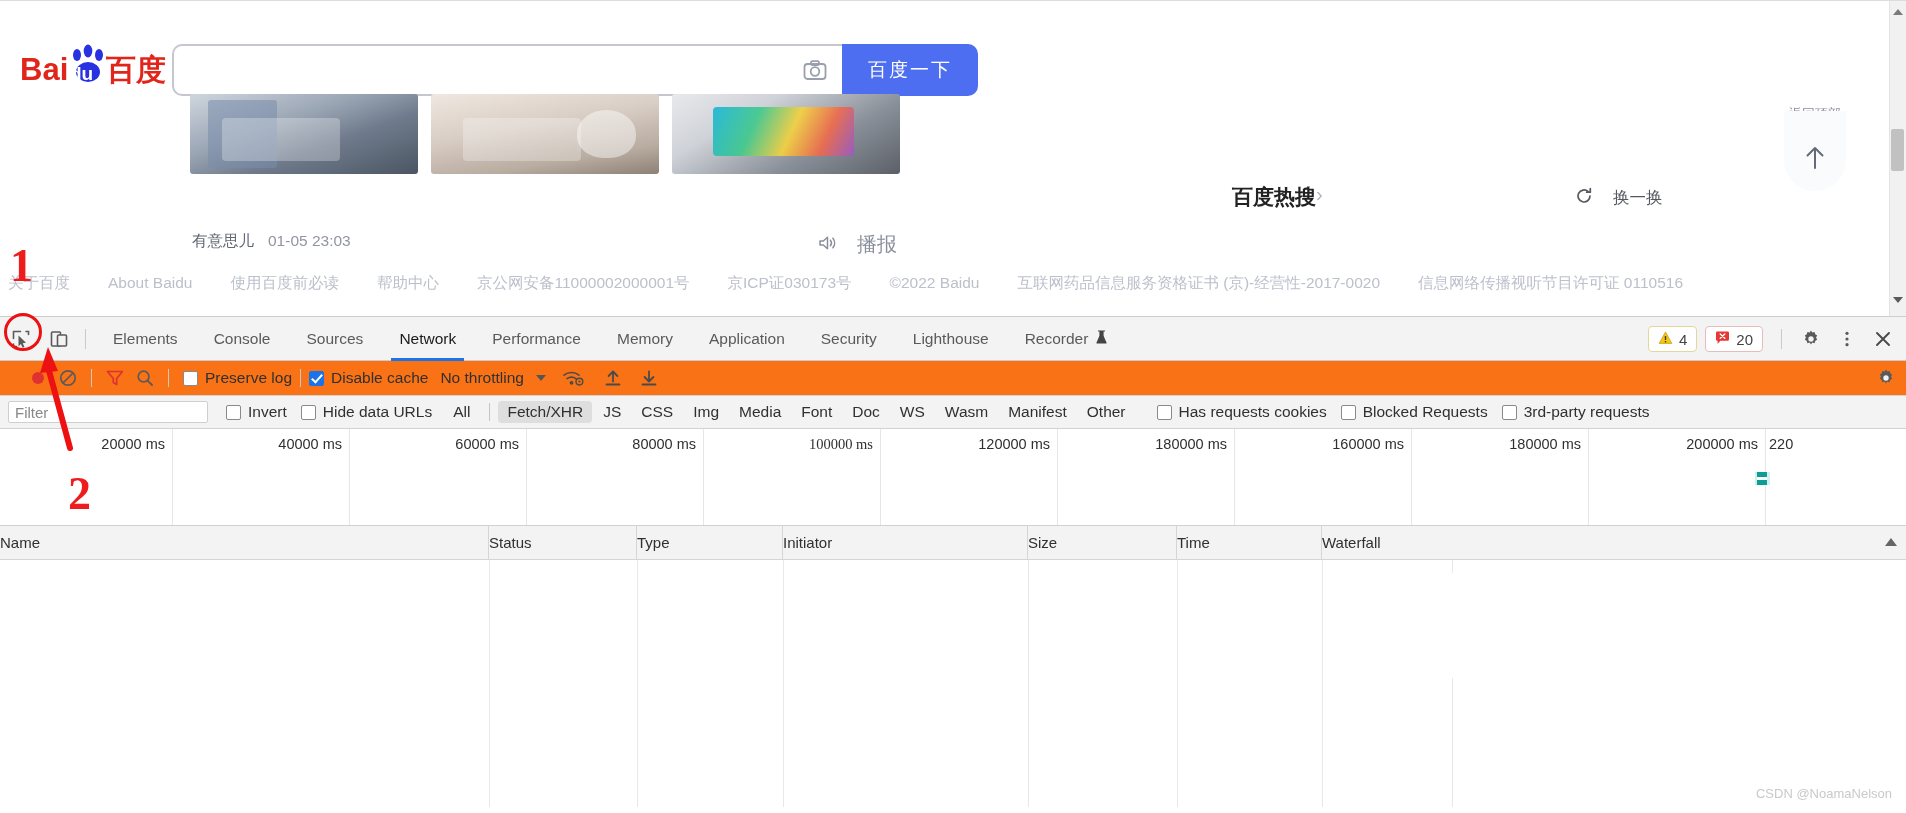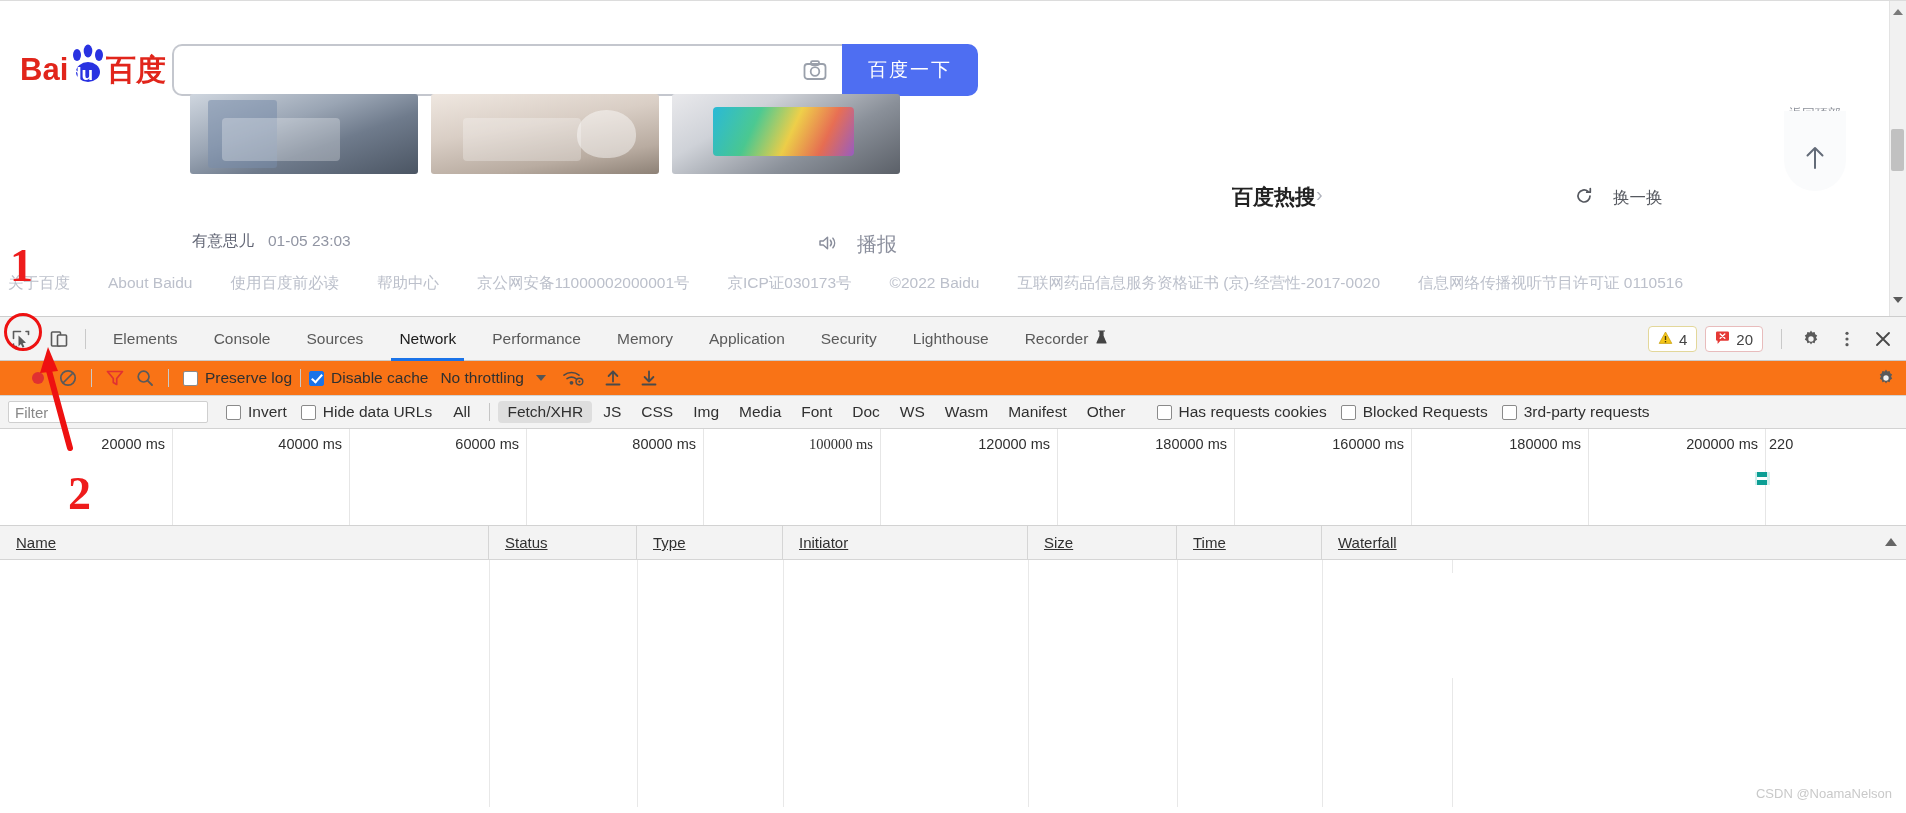--- a/index.html
+++ b/index.html
@@ -271,24 +271,23 @@
 
   
   .dt-table { position: relative; height: 281px; background: #fff; }
   .tbl-head {
     height: 34px; background: #f3f3f3;
     border-bottom: 1px solid #d5d5d5;
     display: flex; align-items: center; position: relative;
   }
   .th {
     height: 34px; display: flex; align-items: center;
-    padding-left: 16px; font-size: 15px; color: #303030;
+    padding-left: 0; font-size: 15px; color: #303030;
     border-right: 1px solid #d5d5d5; flex: none; cursor: pointer;
     position: relative;
-    text-decoration: underline;
   }
   .th .sort { position: absolute; right: 9px; top: 12px; width: 0; height: 0;
     border-left: 6px solid transparent; border-right: 6px solid transparent; border-bottom: 8px solid #666; }
   .tbl-body { position: relative; height: 247px; }
   .col-div {
     position: absolute; top: 0; bottom: 0; width: 1px; background: #e8e8e8;
   }
   .watermark {
     position: absolute; right: 14px; bottom: 6px;
     font-size: 13px; color: #c9c9c9;

